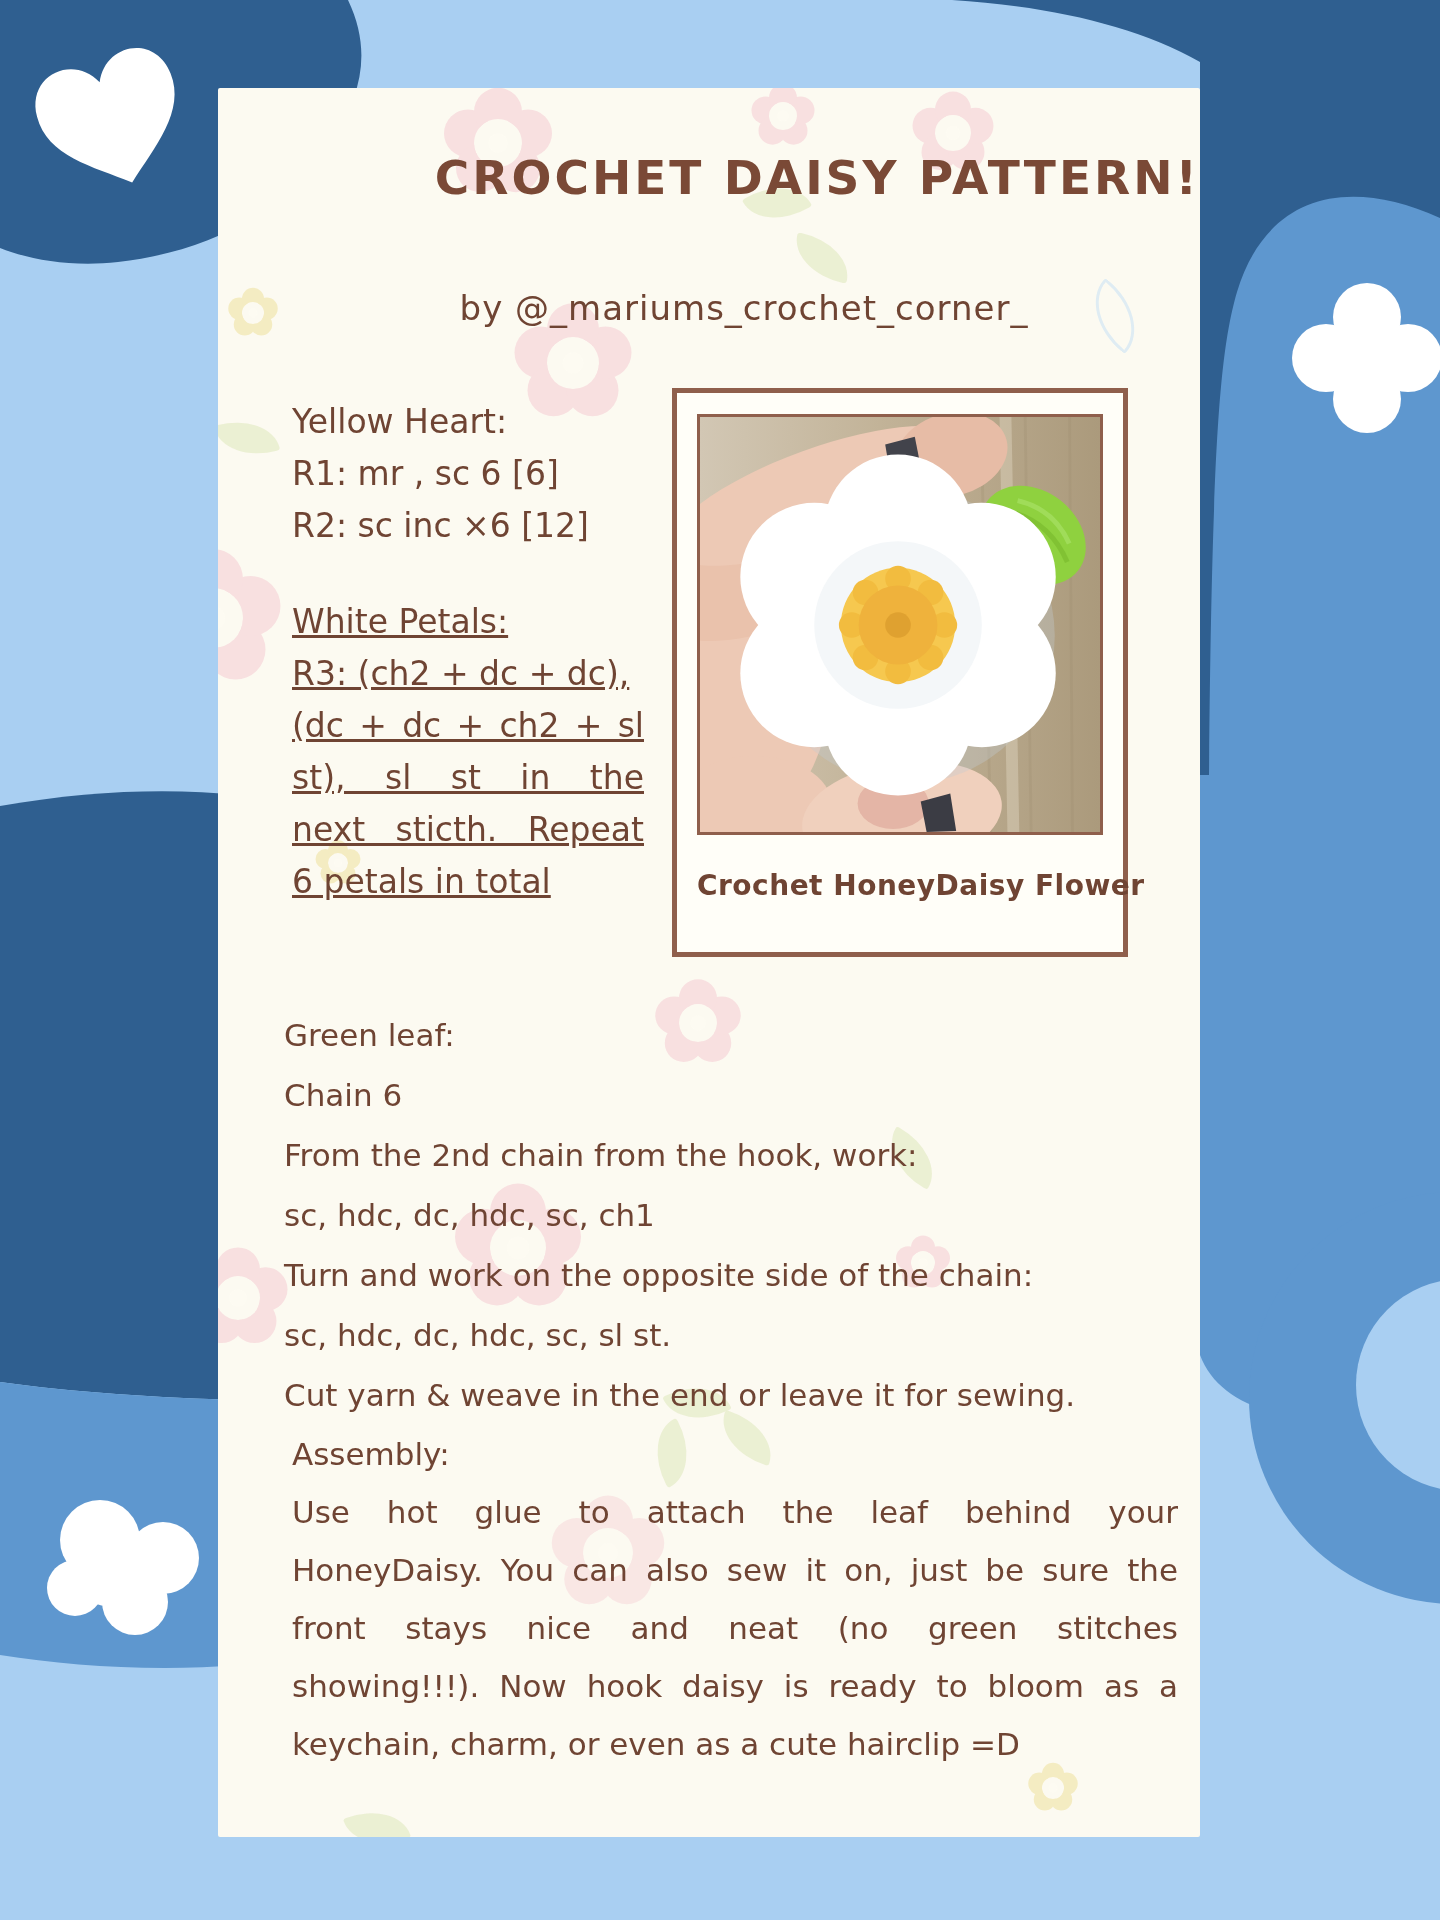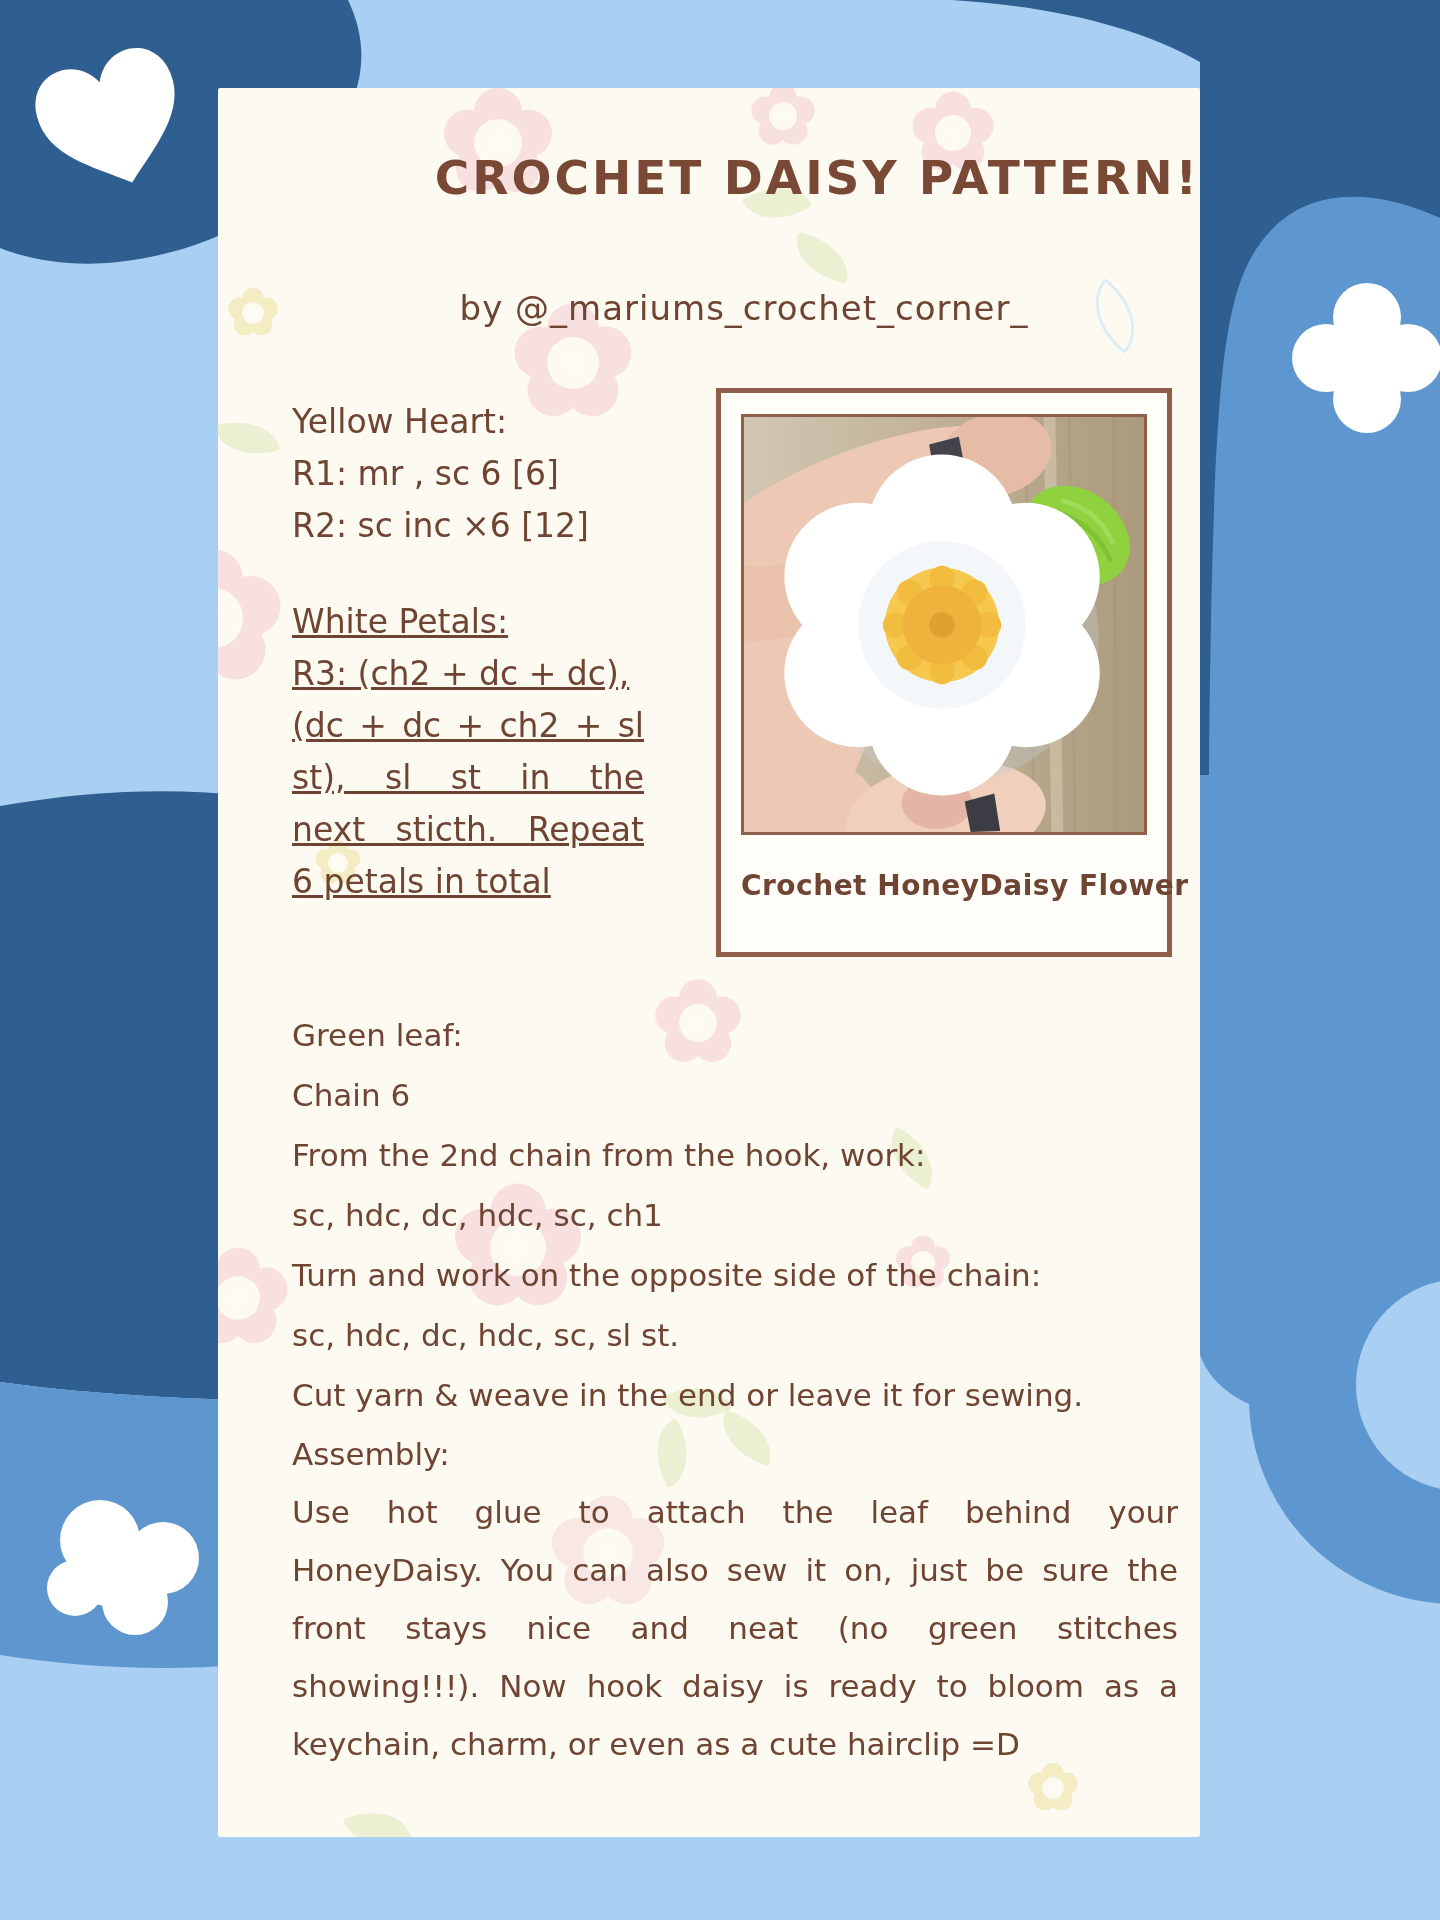--- a/index.html
+++ b/index.html
@@ -28,27 +28,27 @@
   
   .title{position:absolute;left:0;top:62px;width:100%;text-align:right;
          font-size:47px;font-weight:bold;letter-spacing:3px;color:#7A4936;white-space:nowrap;}
   .byline{position:absolute;left:0;top:200px;width:100%;text-align:center;
           font-size:34px;color:#6F4433;letter-spacing:1px;white-space:nowrap;padding-left:35px;}
   .sec{position:absolute;color:#6F4433;}
   .sec .h,.sec .ln{white-space:nowrap;}
   .sec .j{white-space:normal;text-align:justify;text-align-last:justify;}
   .sec-yh{left:74px;top:308px;font-size:33px;line-height:52px;width:352px;}
   .sec-wp{left:74px;top:508px;font-size:33px;line-height:52px;width:352px;text-decoration:underline;}
-  .sec-gl{left:74px;top:917px;font-size:31px;line-height:60px;width:886px;}
+  .sec-gl{left:66px;top:917px;font-size:31px;line-height:60px;width:886px;}
   .sec-as{left:74px;top:1337px;font-size:31px;line-height:58px;width:886px;}
 
   
   .frame{position:absolute;left:454px;top:300px;width:456px;height:569px;
          box-sizing:border-box;border:5px solid #8F5F4C;background:#FFFEF8;
-         padding:21px 20px 0 20px;margin-left:44px;}
+         padding:21px 20px 0 20px;}
   .photo{width:406px;height:421px;box-sizing:border-box;border:3px solid #8F5F4C;
          overflow:hidden;background:#BFB093;}
   .photo svg{display:block;}
   .caption{height:117px;padding-top:34px;box-sizing:border-box;text-align:center;
            font-size:28px;font-weight:bold;color:#6F4433;white-space:nowrap;letter-spacing:.5px;}
 </style>
 </head>
 <body>
 
 <div id="stage">

